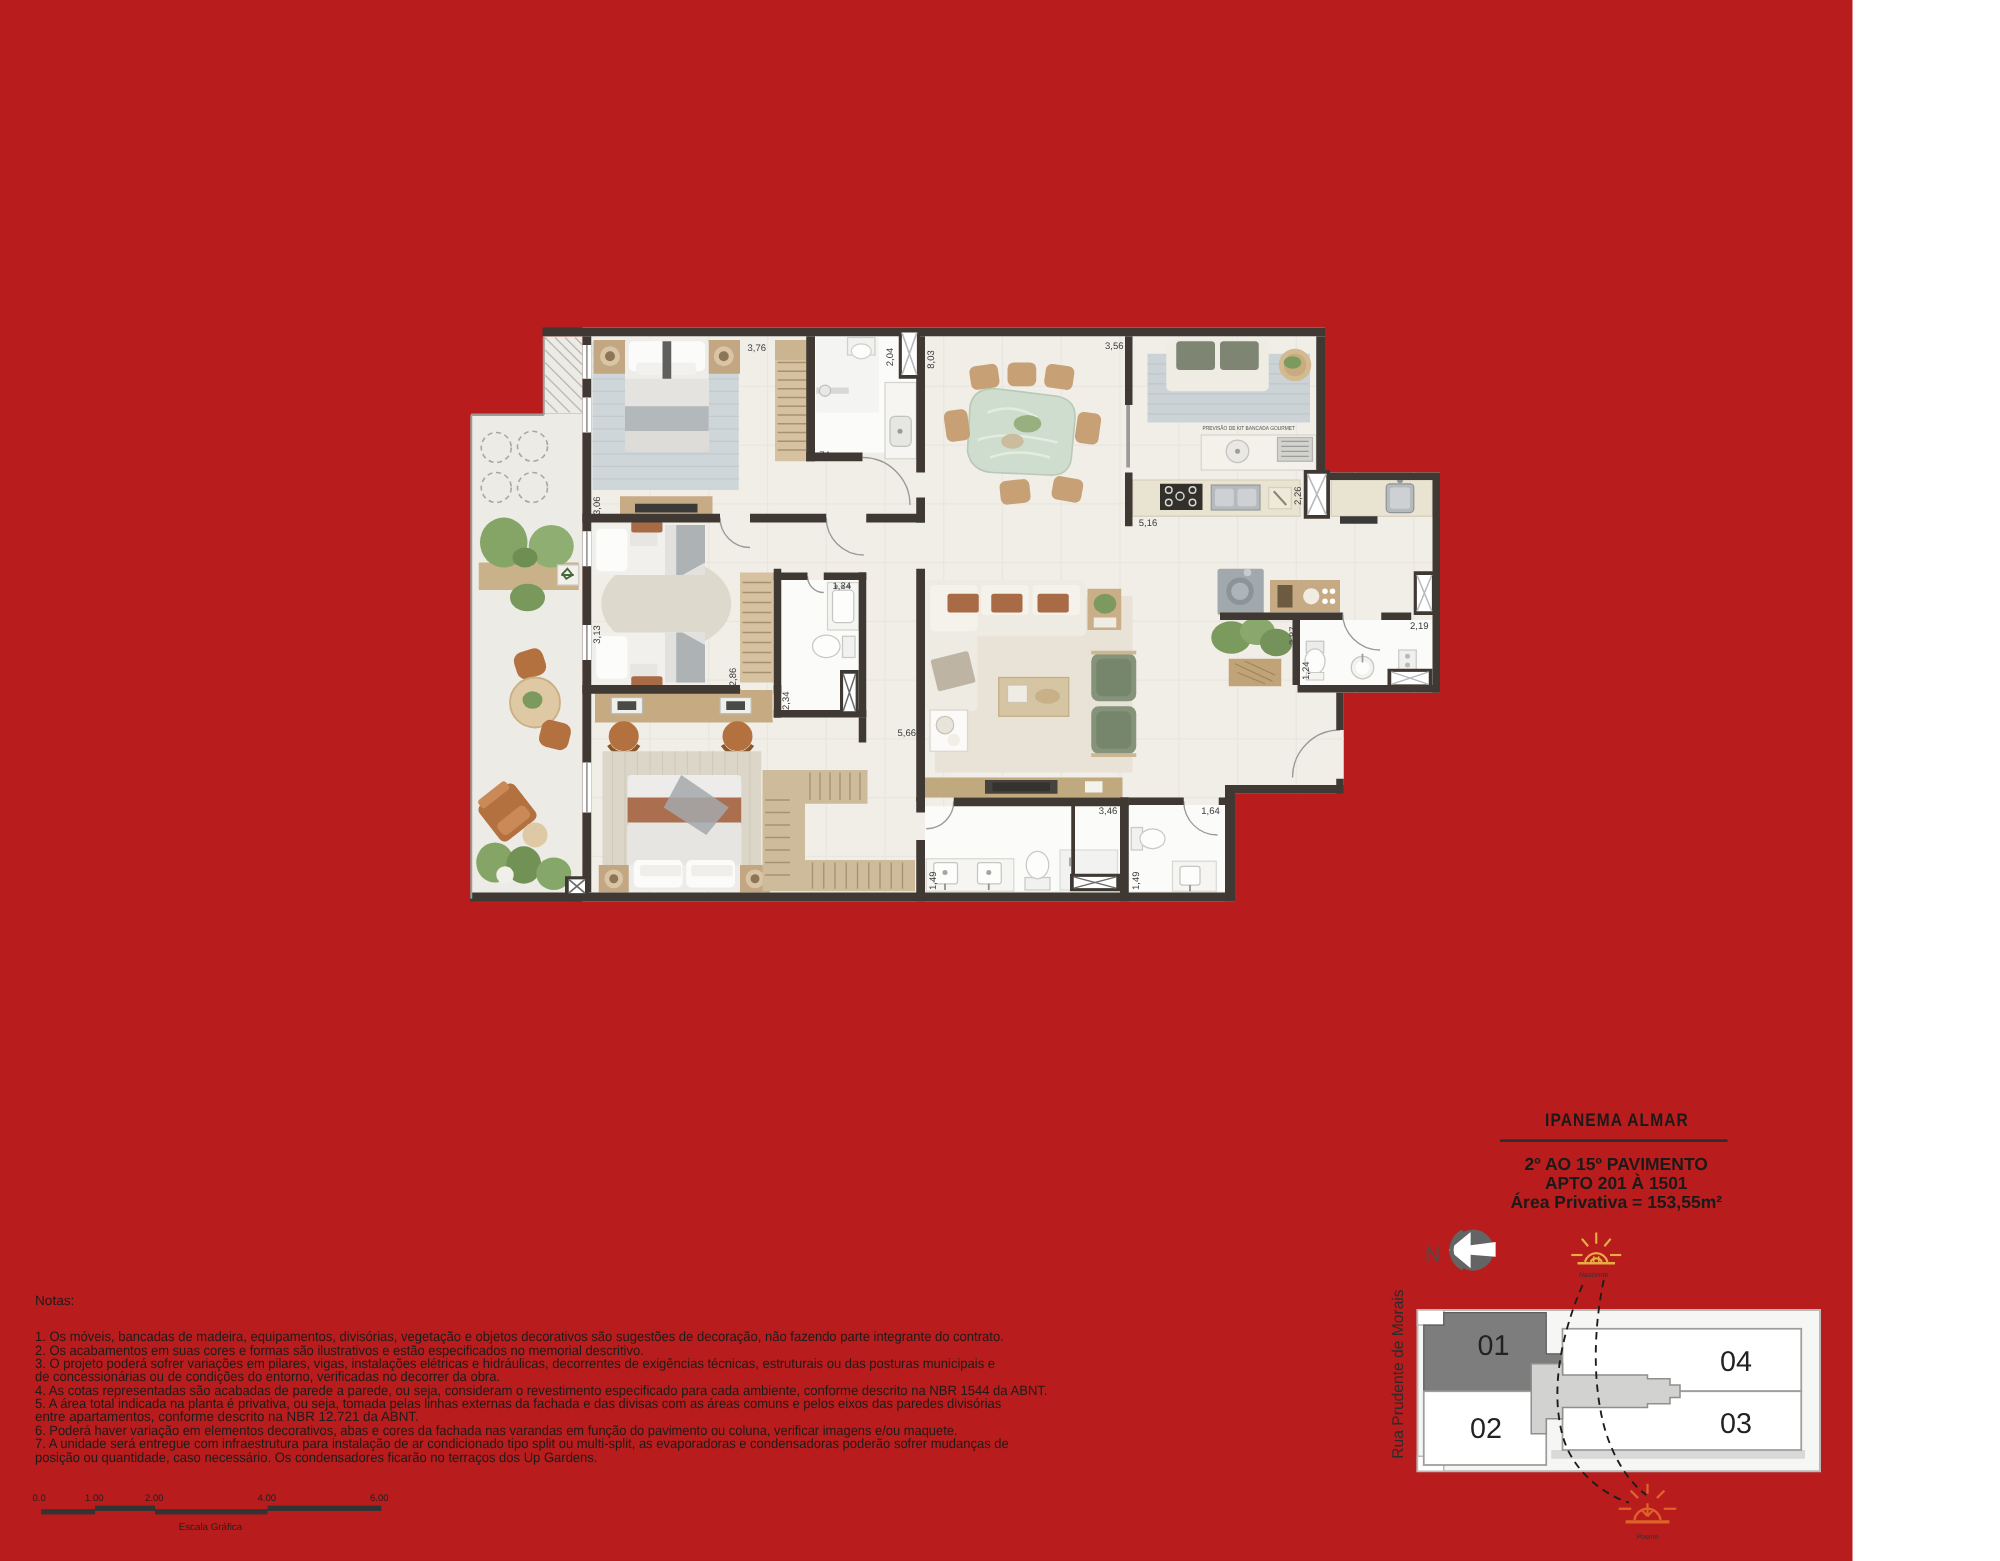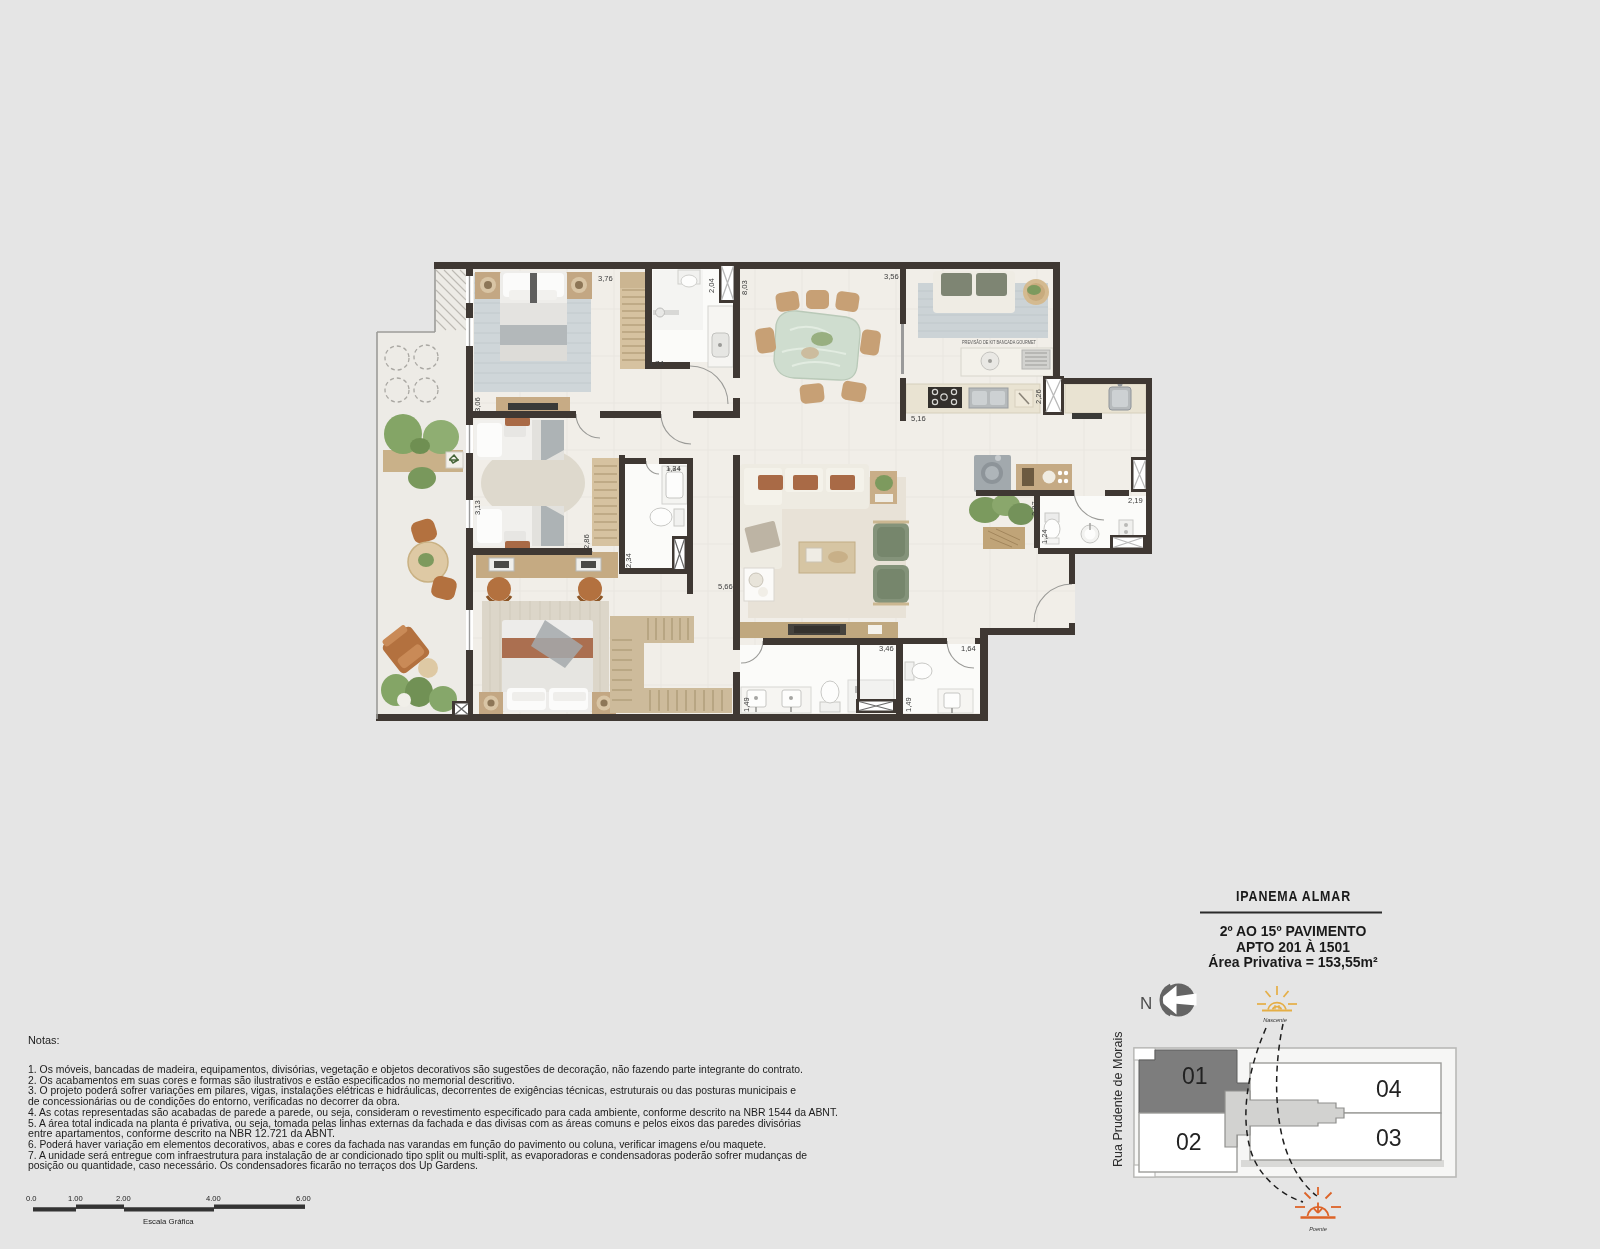--- a/index.html
+++ b/index.html
@@ -1,16 +1,16 @@
 <!DOCTYPE html>
 <html><head>
 <meta charset="utf-8">
 <style>
 html,body{margin:0;padding:0;background:#ffffff;font-family:"Liberation Sans",sans-serif;}
-#page{position:relative;width:1600px;height:1249px;background:#e5e5e5;overflow:hidden;}
+#page{position:relative;width:1482px;height:1249px;background:#b91c1c;overflow:hidden;}
 svg{position:absolute;top:0;left:0;}
 </style>
 </head>
 <body>
 <div id="page">
 <svg width="1600" height="1249" viewBox="0 0 1600 1249">
 <defs>
 <clipPath id="interior">
 <path d="M466,262 L1060,262 L1060,378 L1152,378 L1152,554 L1075,554 L1075,635 L988,635 L988,721 L466,721 Z"></path>
 </clipPath>

